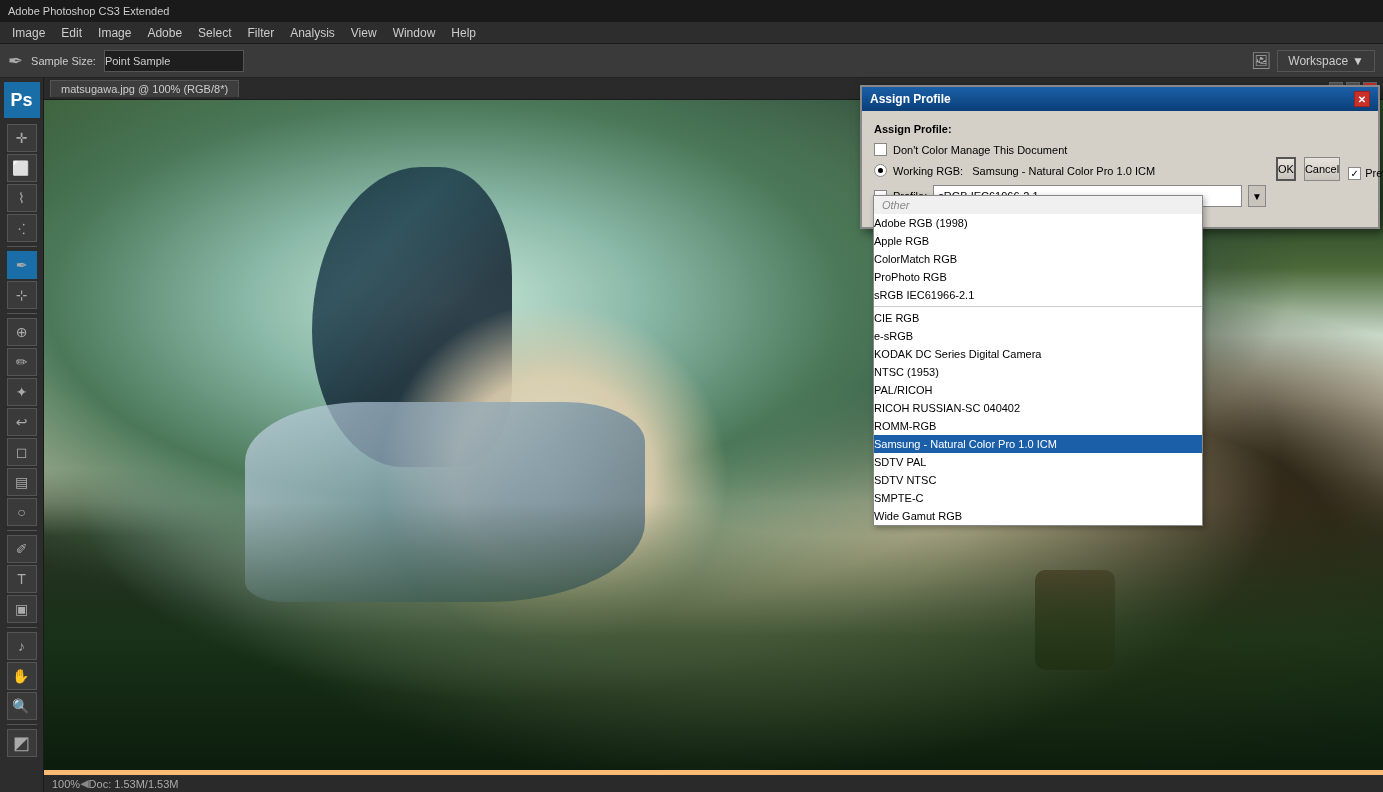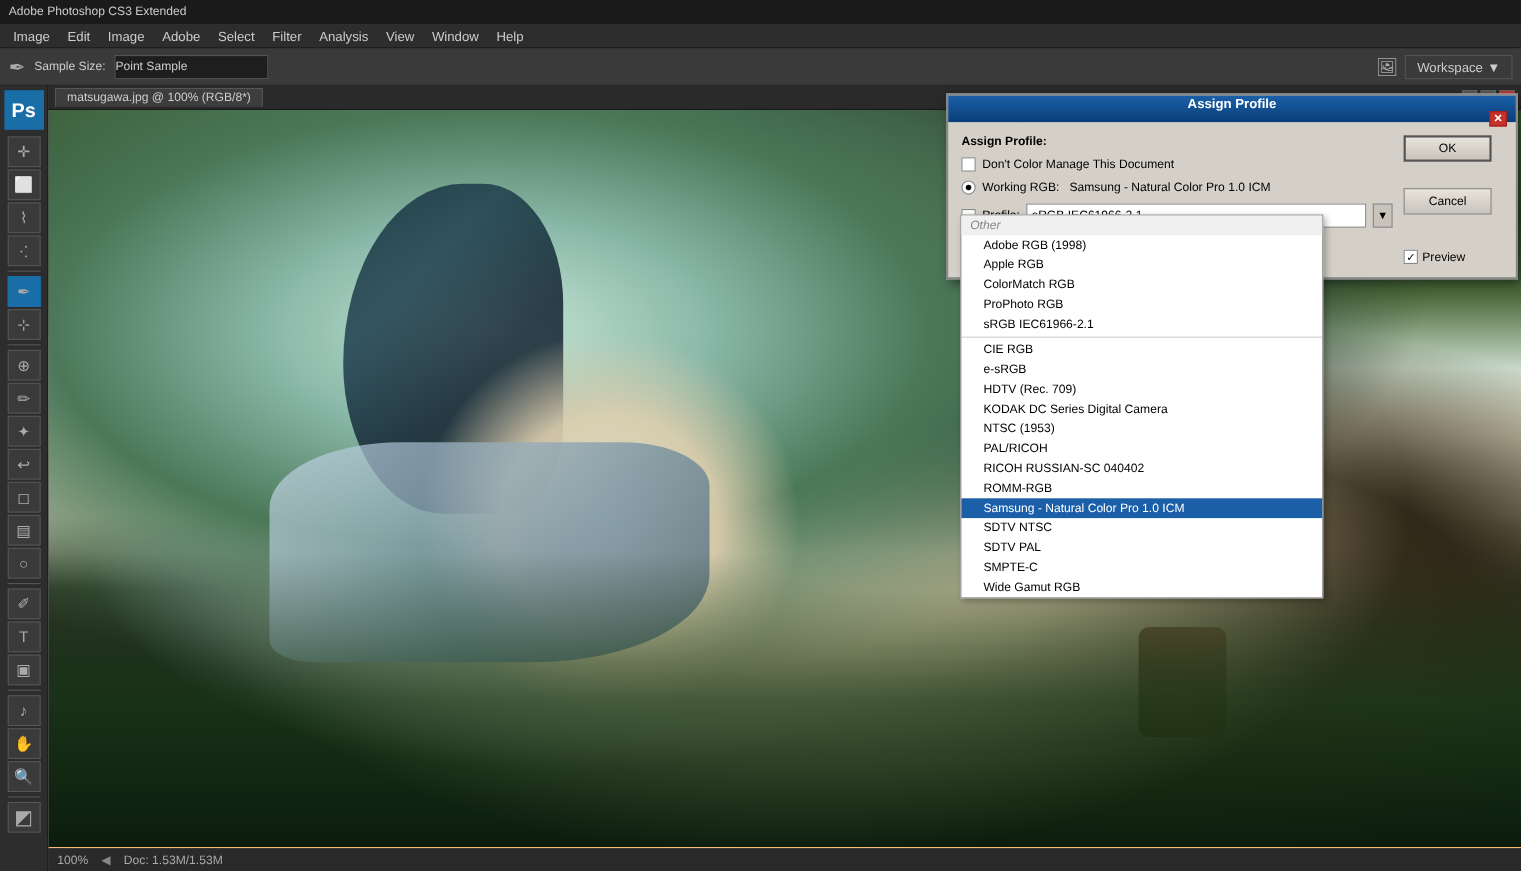--- a/index.html
+++ b/index.html
@@ -221,27 +221,26 @@
     }
 
     
     #status-bar {
       position: absolute;
       bottom: 0;
       left: 0;
       right: 0;
       height: 22px;
       background: #2a2a2a;
-      border-top: 1px solid #fdba74;
+      border-top: 5px solid #fdba74;
       display: flex;
       align-items: center;
       padding: 0 8px;
       font-size: 11px;
       color: #aaa;
-      gap: 12px;
     }
 
     
     #assign-profile-dialog {
       position: absolute;
       top: 85px;
       left: 860px;
       width: 520px;
       background: #d4d0c8;
       border: 2px solid #888;
@@ -251,21 +250,20 @@
     }
     #dialog-titlebar {
       background: linear-gradient(to bottom, #1a5fa8, #0a3f78);
       height: 24px;
       display: flex;
       align-items: center;
       padding: 0 8px;
       color: white;
       font-size: 12px;
       font-weight: bold;
-      flex-direction: column;
     }
     .dialog-close-btn {
       margin-left: auto;
       width: 16px;
       height: 16px;
       background: #c8302a;
       border: 1px solid #a02020;
       color: white;
       cursor: pointer;
       display: flex;
@@ -277,22 +275,23 @@
       padding: 12px;
       display: flex;
       gap: 10px;
     }
     #dialog-left {
       flex: 1;
     }
     #dialog-right {
       width: 90px;
       display: flex;
-      flex-direction: column;
-      gap: 24px;
+      flex-direction: row;
+      gap: 8px;
+      align-items: center;
     }
     .dialog-section-label {
       font-size: 11px;
       font-weight: bold;
       margin-bottom: 8px;
       color: #000;
     }
     .dialog-row {
       display: flex;
       align-items: center;
@@ -367,21 +366,21 @@
       box-shadow: 2px 2px 6px rgba(0,0,0,0.3);
     }
     .dropdown-group-label {
       padding: 3px 8px;
       font-size: 11px;
       color: #888;
       font-style: italic;
       background: #f0f0f0;
     }
     .dropdown-item {
-      padding: 3px 20px;
+      padding: 3px 0;
       font-size: 11px;
       color: #000;
       cursor: pointer;
       white-space: nowrap;
     }
     .dropdown-item.selected {
       background: #1a5fa8;
       color: white;
     }
     .dropdown-separator {
@@ -596,24 +595,23 @@
 <div id="profile-dropdown">
   <div class="dropdown-group-label">Other</div>
   <div class="dropdown-item">Adobe RGB (1998)</div>
   <div class="dropdown-item">Apple RGB</div>
   <div class="dropdown-item">ColorMatch RGB</div>
   <div class="dropdown-item">ProPhoto RGB</div>
   <div class="dropdown-item">sRGB IEC61966-2.1</div>
   <div class="dropdown-separator"></div>
   <div class="dropdown-item">CIE RGB</div>
   <div class="dropdown-item">e-sRGB</div>
-  <div class="dropdown-item">HDTV (Rec. 709)</div>
   <div class="dropdown-item">KODAK DC Series Digital Camera</div>
   <div class="dropdown-item">NTSC (1953)</div>
   <div class="dropdown-item">PAL/RICOH</div>
   <div class="dropdown-item">RICOH RUSSIAN-SC 040402</div>
   <div class="dropdown-item">ROMM-RGB</div>
   <div class="dropdown-item selected">Samsung - Natural Color Pro 1.0 ICM</div>
+  <div class="dropdown-item">SDTV PAL</div>
   <div class="dropdown-item">SDTV NTSC</div>
-  <div class="dropdown-item">SDTV PAL</div>
   <div class="dropdown-item">SMPTE-C</div>
   <div class="dropdown-item">Wide Gamut RGB</div>
 </div>
 
 </body></html>

